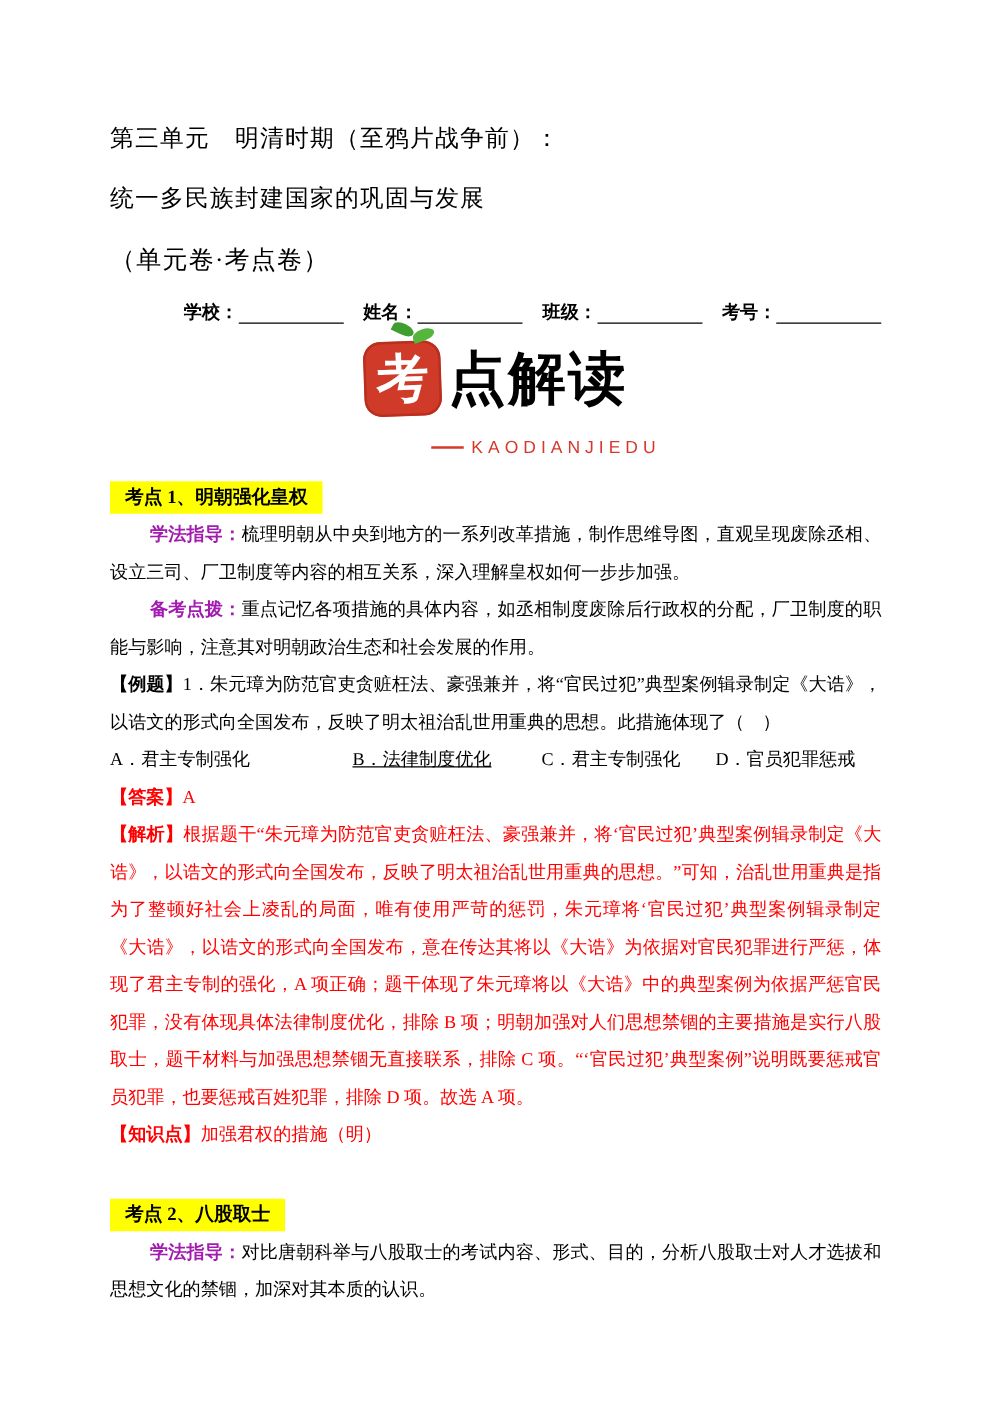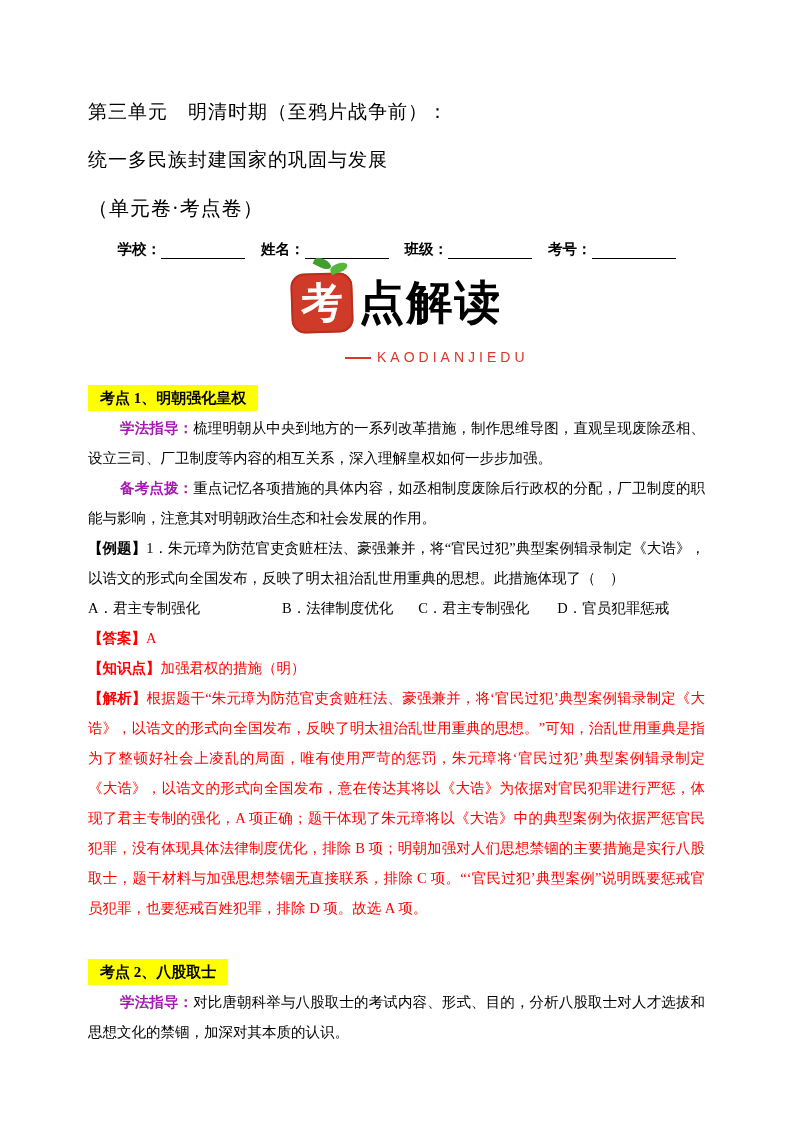--- a/index.html
+++ b/index.html
@@ -16,21 +16,21 @@
   .title-line {
     font-weight: normal;
     font-size: 19px;
     line-height: 48px;
     letter-spacing: 1px;
   }
   .subtitle-line { font-size: 20px; }
 
   .form-line {
     margin-top: 8px;
-    text-align: center;
+    text-align: right;
     font-size: 14.5px;
     font-weight: bold;
     white-space: nowrap;
   }
   .blank {
     display: inline-block;
     width: 84px;
     height: 15px;
     border-bottom: 1.5px solid #000;
     margin-right: 16px;
@@ -103,21 +103,21 @@
   .h2-gap { margin-top: 36px; }
 
   .para { margin-top: 6px; }
   .label-blue { color: #a21caf; font-weight: bold; margin-left: 32px; }
   .label-bold { font-weight: bold; }
   .red { color: #ff0000; }
 
   .options-line { margin-top: 2px; }
   .options-line span { display: inline-block; }
   .opt-a { margin-right: 82px; }
-  .opt-b { margin-right: 25px; }
+  .opt-b { margin-right: 40px; text-decoration: underline; }
   .opt-c { margin-right: 28px; }
 
   .answer-line, .kp-line { margin-top: 2px; }
   .analysis { margin-top: 2px; }
 </style>
 </head>
 <body>
 
 <div class="page">
 
@@ -159,26 +159,26 @@
       </p>
 
       <p class="para options-line">
         <span class="opt-a">A．君主专制强化</span><span class="opt-b">B．法律制度优化</span><span class="opt-c">C．君主专制强化</span><span>D．官员犯罪惩戒</span>
       </p>
 
       <p class="para answer-line red">
         <span class="label-bold">【答案】</span><span>A</span>
       </p>
 
+      <p class="para analysis red">
+        <span class="label-bold">【解析】</span><span>根据题干“朱元璋为防范官吏贪赃枉法、豪强兼并，将‘官民过犯’典型案例辑录制定《大诰》，以诰文的形式向全国发布，反映了明太祖治乱世用重典的思想。”可知，治乱世用重典是指为了整顿好社会上凌乱的局面，唯有使用严苛的惩罚，朱元璋将‘官民过犯’典型案例辑录制定《大诰》，以诰文的形式向全国发布，意在传达其将以《大诰》为依据对官民犯罪进行严惩，体现了君主专制的强化，A 项正确；题干体现了朱元璋将以《大诰》中的典型案例为依据严惩官民犯罪，没有体现具体法律制度优化，排除 B 项；明朝加强对人们思想禁锢的主要措施是实行八股取士，题干材料与加强思想禁锢无直接联系，排除 C 项。“‘官民过犯’典型案例”说明既要惩戒官员犯罪，也要惩戒百姓犯罪，排除 D 项。故选 A 项。</span>
+      </p>
+
       <p class="para kp-line red">
         <span class="label-bold">【知识点】</span><span>加强君权的措施（明）</span>
-      </p>
-
-      <p class="para analysis red">
-        <span class="label-bold">【解析】</span><span>根据题干“朱元璋为防范官吏贪赃枉法、豪强兼并，将‘官民过犯’典型案例辑录制定《大诰》，以诰文的形式向全国发布，反映了明太祖治乱世用重典的思想。”可知，治乱世用重典是指为了整顿好社会上凌乱的局面，唯有使用严苛的惩罚，朱元璋将‘官民过犯’典型案例辑录制定《大诰》，以诰文的形式向全国发布，意在传达其将以《大诰》为依据对官民犯罪进行严惩，体现了君主专制的强化，A 项正确；题干体现了朱元璋将以《大诰》中的典型案例为依据严惩官民犯罪，没有体现具体法律制度优化，排除 B 项；明朝加强对人们思想禁锢的主要措施是实行八股取士，题干材料与加强思想禁锢无直接联系，排除 C 项。“‘官民过犯’典型案例”说明既要惩戒官员犯罪，也要惩戒百姓犯罪，排除 D 项。故选 A 项。</span>
       </p>
     </div>
 
     <div>
       <span class="kaodian-heading h2-gap">考点 2、八股取士</span>
 
       <p class="para">
         <span class="label-blue">学法指导：</span><span>对比唐朝科举与八股取士的考试内容、形式、目的，分析八股取士对人才选拔和思想文化的禁锢，加深对其本质的认识。</span>
       </p>
     </div>

